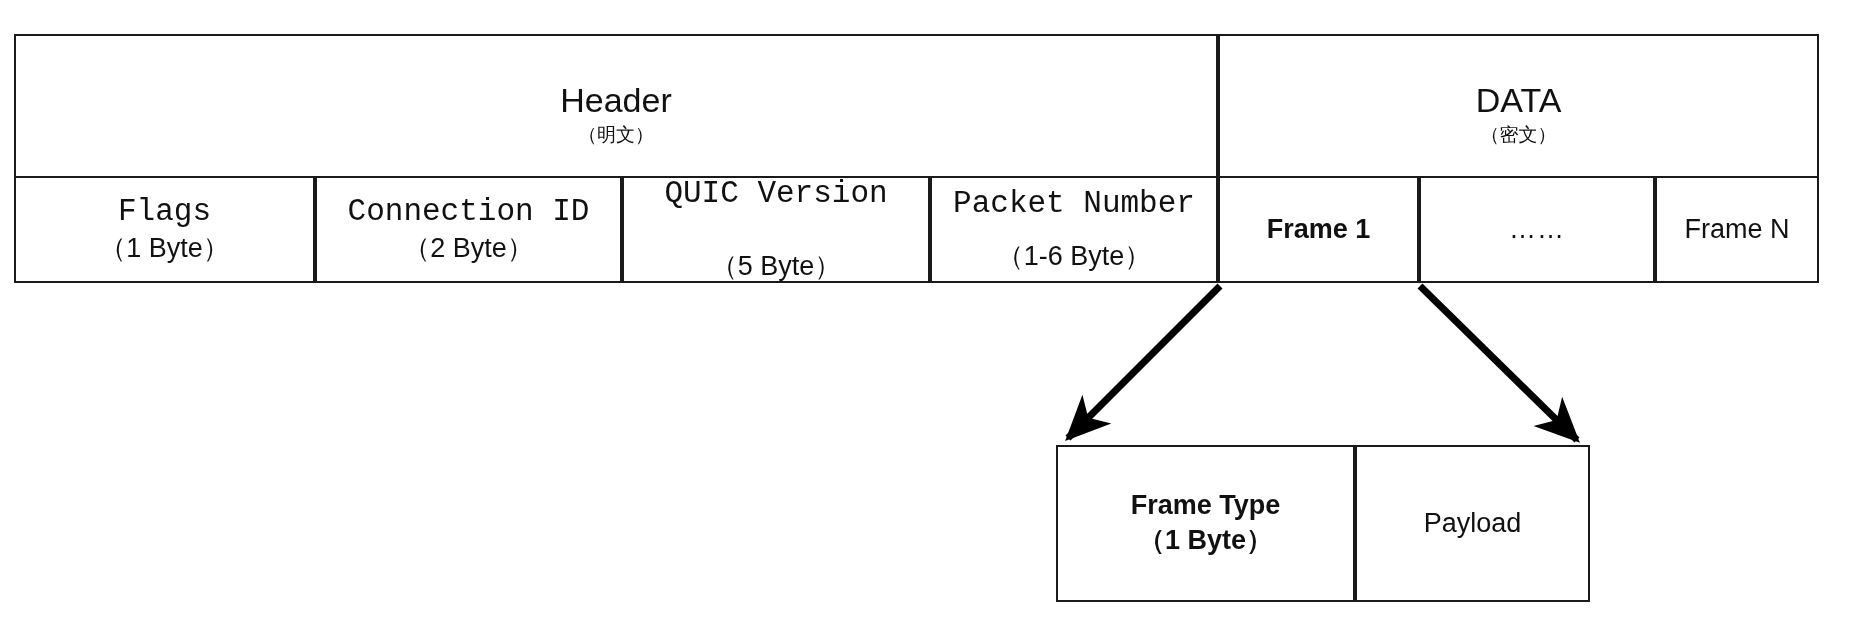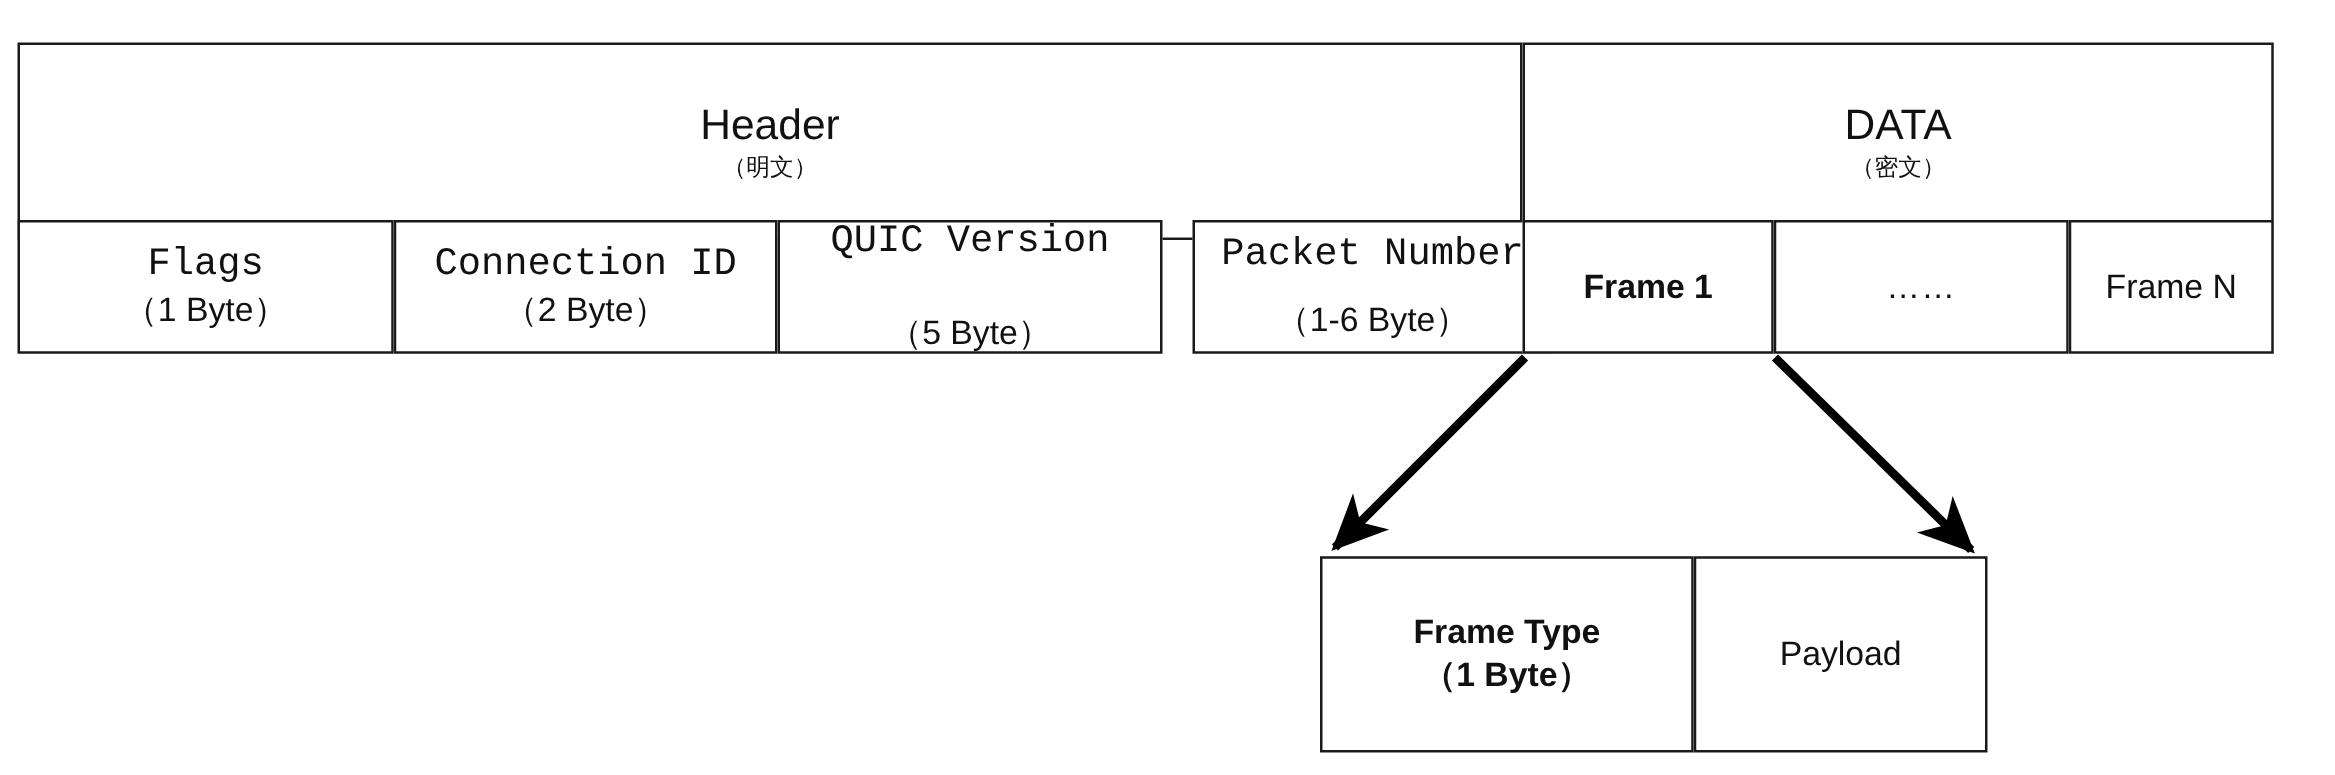--- a/index.html
+++ b/index.html
@@ -110,21 +110,21 @@
   <div class="cell field" style="left:315px; top:176px; width:307px; height:107px;">
     <span class="l1">Connection ID</span>
     <span class="l2">（2 Byte）</span>
   </div>
 
   <div class="cell field" style="left:622px; top:176px; width:308px; height:107px;gap:35px;">
     <span class="l1">QUIC Version</span>
     <span class="l2">（5 Byte）</span>
   </div>
 
-  <div class="cell field" style="left:954px; top:176px; width:288px; height:107px;gap:16px;">
+  <div class="cell field" style="left:930px; top:176px; width:288px; height:107px;gap:16px;">
     <span class="l1">Packet Number</span>
     <span class="l2">（1-6 Byte）</span>
   </div>
 
   <div class="cell frame" style="left:1218px; top:176px; width:201px; height:107px;font-weight:bold;">
     <span class="l1">Frame 1</span>
   </div>
 
   <div class="cell frame dots" style="left:1419px; top:176px; width:236px; height:107px;">
     <span class="l1">……</span>

